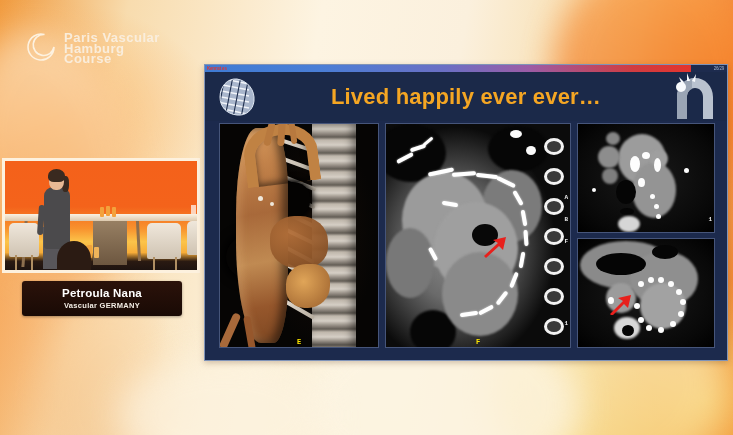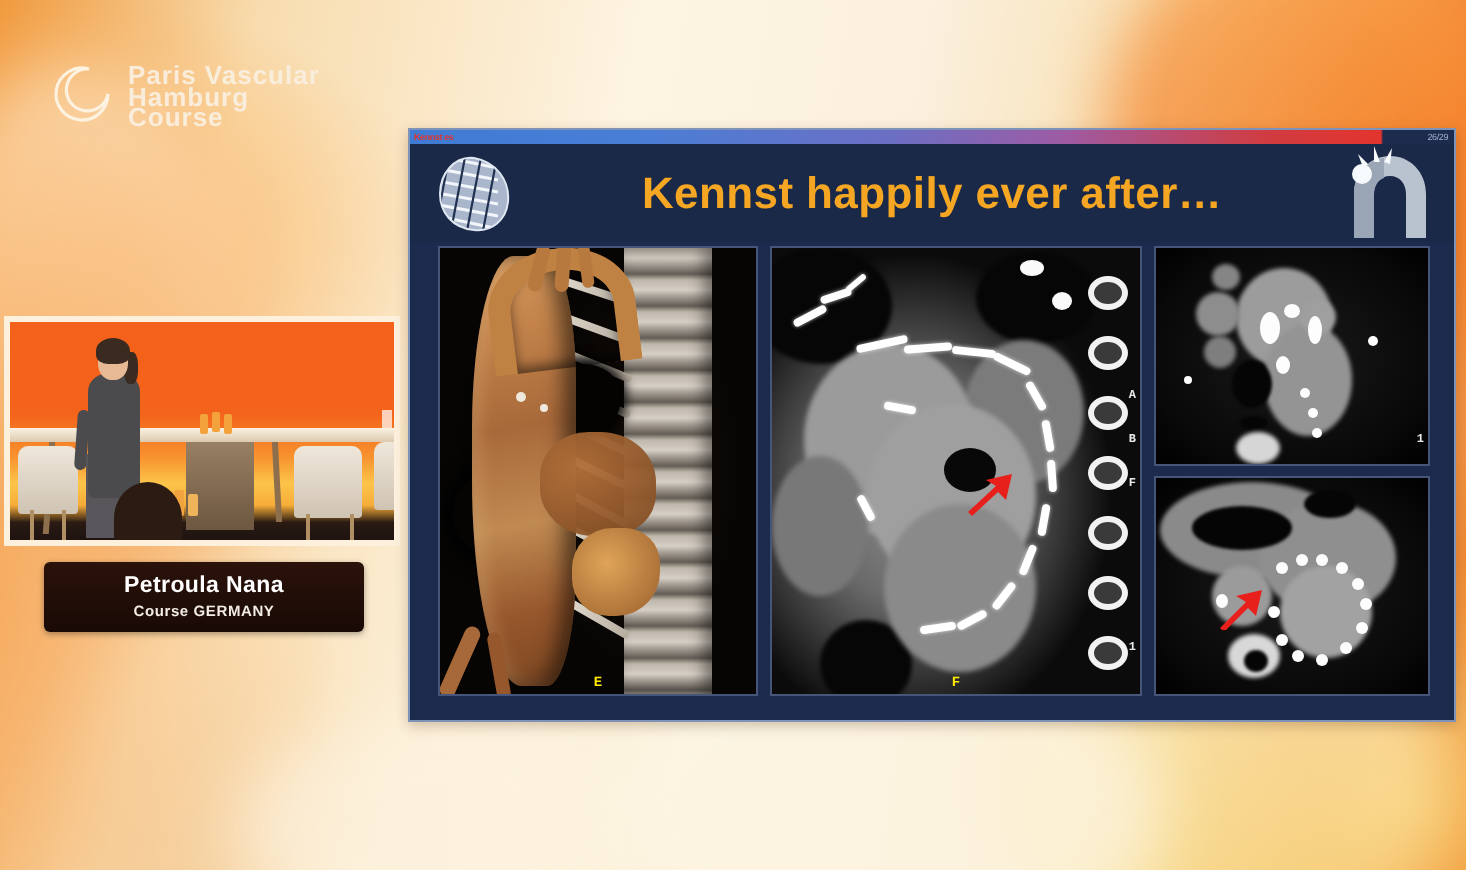--- a/index.html
+++ b/index.html
@@ -335,21 +335,21 @@
   <div class="speaker-skirt"></div>
   <div class="speaker-body"></div>
   <div class="speaker-pony"></div>
   <div class="speaker-head"></div>
   <div class="speaker-hair"></div>
   <div class="audience-head"></div>
 </div>
 
 <div id="name-plate">
   <div id="speaker-name">Petroula Nana</div>
-  <div id="speaker-city">Course  GERMANY</div>
+  <div id="speaker-city">Vascular  GERMANY</div>
 </div>
 
 <div id="slide">
 
   <div id="progress-bar"></div>
   <div id="progress-label">Kennst es</div>
   <div id="page-indicator">26/29</div>
 
   <div id="slide-header"></div>
 
@@ -374,21 +374,21 @@
           <line x1="10" y1="0" x2="2" y2="42"></line>
           <line x1="18" y1="0" x2="10" y2="42"></line>
           <line x1="26" y1="0" x2="18" y2="42"></line>
           <line x1="34" y1="0" x2="26" y2="42"></line>
         </g>
       </g>
       <path d="M22 3 C33 5 40 14 39 25 C38 34 31 40 22 39 C11 38 5 30 5 21 C5 11 12 2 22 3 Z" fill="none" stroke="#dfe7f2" stroke-width="1"></path>
     </svg>
   </div>
 
-  <div id="slide-title">Kennst happily ever after…</div>
+  <div id="slide-title">Lived happily ever ever…</div>
 
   <div id="logo-right">
     <svg width="50" height="48" viewBox="0 0 50 48">
       <path d="M8 46 L8 24 C8 12 17 5 26 5 C36 5 44 13 44 24 L44 46 L34 46 L34 24 C34 19 31 15 26 15 C21 15 18 19 18 24 L18 46 Z" fill="#b9c2cf"></path>
       <path d="M8 46 L8 24 C8 14 15 7 23 6 L23 16 C20 17 18 20 18 24 L18 46 Z" fill="#9aa5b5"></path>
       <g fill="#f7fafd">
         <path d="M13 12 L10 4 L15 9 Z"></path>
         <path d="M18 8 L18 0 L21 8 Z"></path>
         <path d="M23 8 L27 1 L26 9 Z"></path>
         <circle cx="12" cy="14" r="5"></circle>

